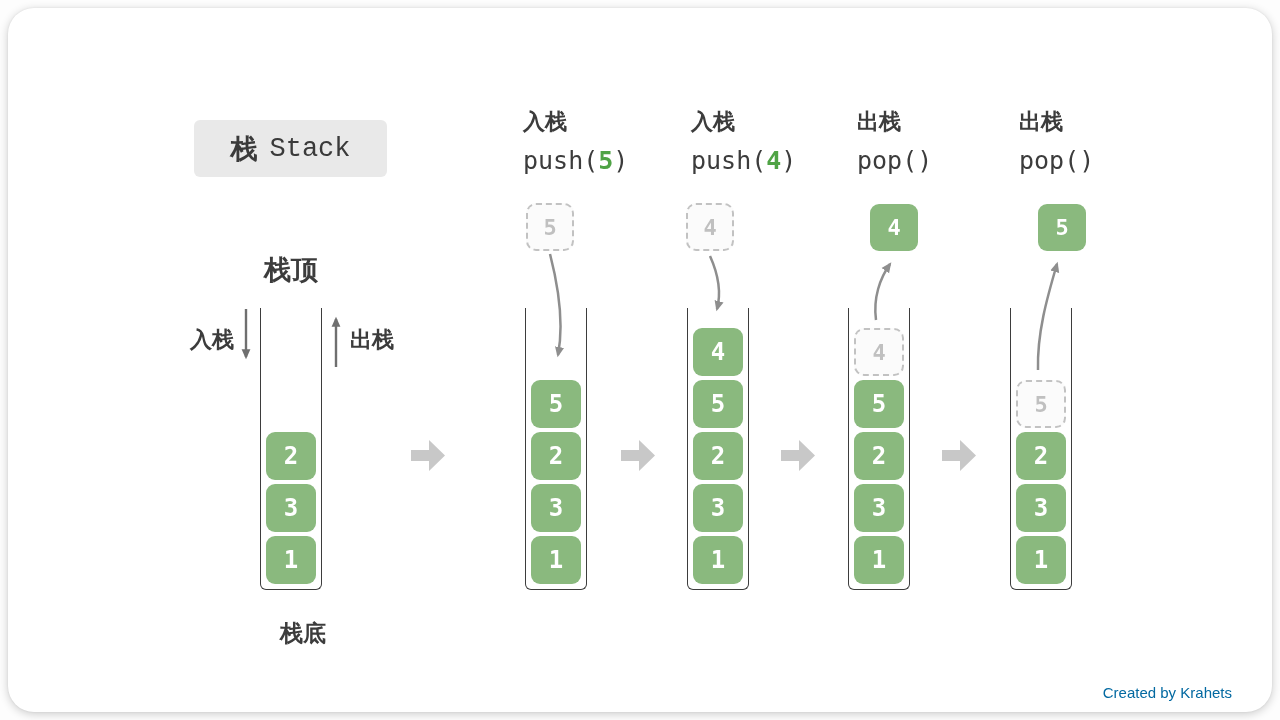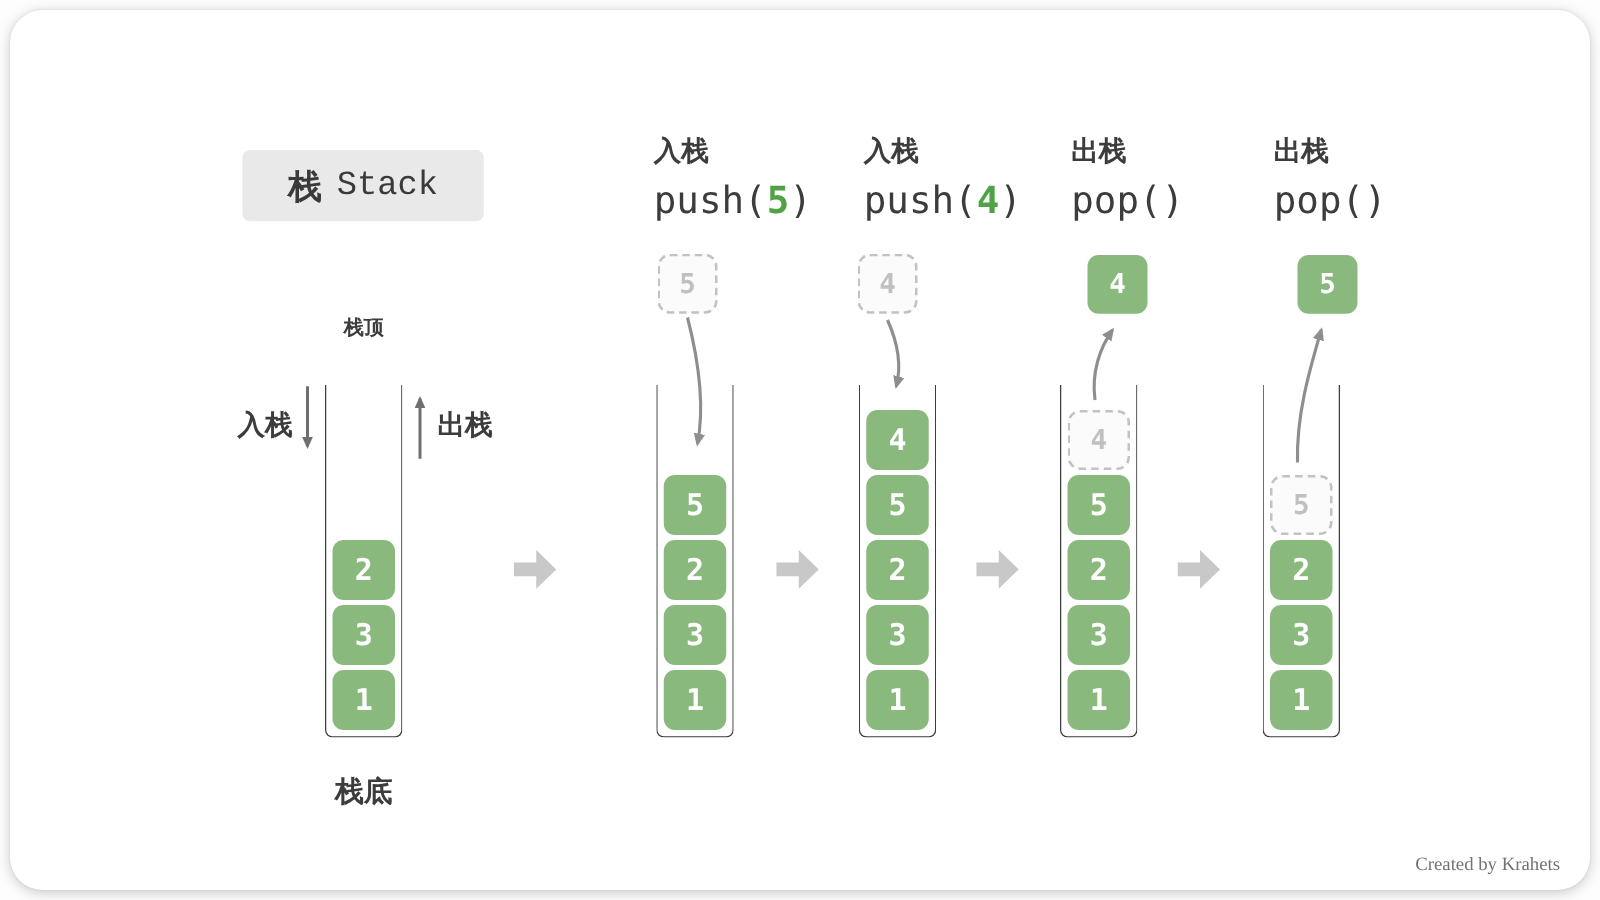--- a/index.html
+++ b/index.html
@@ -18,28 +18,28 @@
   .title-badge {
     position:absolute; left:186px; top:112px; width:193px; height:57px;
     background:#e9e9e9; border-radius:6px;
     display:flex; align-items:center; justify-content:center; gap:12px;
     font-size:27px; color:#3a3a3a;
   }
   .title-badge .zh { font-weight:700; }
   .title-badge .en { font-family:Liberation Mono, monospace; }
 
   .side-label { position:absolute; font-size:22px; font-weight:700; white-space:nowrap; }
-  .lbl-top    { left:252px; top:244px; width:62px; text-align:center; font-size:16px; }
-  .lbl-bottom { left:252px; top:610px; width:62px; text-align:center; font-size:23px; }
+  .lbl-top    { left:252px; top:244px; width:62px; text-align:center; font-size:27px; }
+  .lbl-bottom { left:264px; top:610px; width:62px; text-align:center; font-size:23px; }
   .lbl-push   { left:150px; top:317px; width:76px; text-align:right; }
   .lbl-pop    { left:342px; top:317px; }
 
   .op-header { position:absolute; top:100px; }
   .op-header .zh { font-size:22px; font-weight:700; line-height:28px; }
-  .op-header .code { margin-top:11px; font-size:30px; line-height:28px; color:#3c3c3c; }
+  .op-header .code { margin-top:11px; font-size:25px; line-height:28px; color:#3c3c3c; }
   .op-header .code .arg { color:#4fa345; font-weight:700; }
 
   .stack-container {
     position:absolute; top:300px; width:62px; height:282px;
     border-left:1.6px solid #3d3d3d; border-right:1.6px solid #3d3d3d;
     border-bottom:1.6px solid #3d3d3d; border-radius:0 0 6px 6px;
     display:flex; flex-direction:column; justify-content:flex-end; align-items:center;
     gap:4px; padding-bottom:5px;
   }
   .block {
@@ -62,22 +62,22 @@
     font-family:"DejaVu Sans Mono","Liberation Mono",monospace; font-weight:700;
   }
   .float-dashed { border:2px dashed #c2c2c2; background:#fbfbfb; color:#c0c0c0; border-radius:10px; font-size:22px; }
   .float-green  { background:#8ab97e; color:#ffffff; border-radius:9px; font-size:22px; }
 
   .step-arrow { position:absolute; width:35px; height:33px; top:431px; }
 
   .overlay { position:absolute; left:0; top:0; width:1280px; height:720px; pointer-events:none; }
 
   .watermark {
-    position:absolute; right:24px; top:676px; font-size:15px; color:#737373;
-    font-family:Liberation Serif, serif;
+    position:absolute; right:40px; top:676px; font-size:15px; color:#0369a1;
+    font-family:Liberation Sans, sans-serif;
   }
 </style>
 </head>
 <body>
 
 <div class="stage">
   <div class="card">
 
     <div class="title-badge">
       <span class="zh">栈</span>

